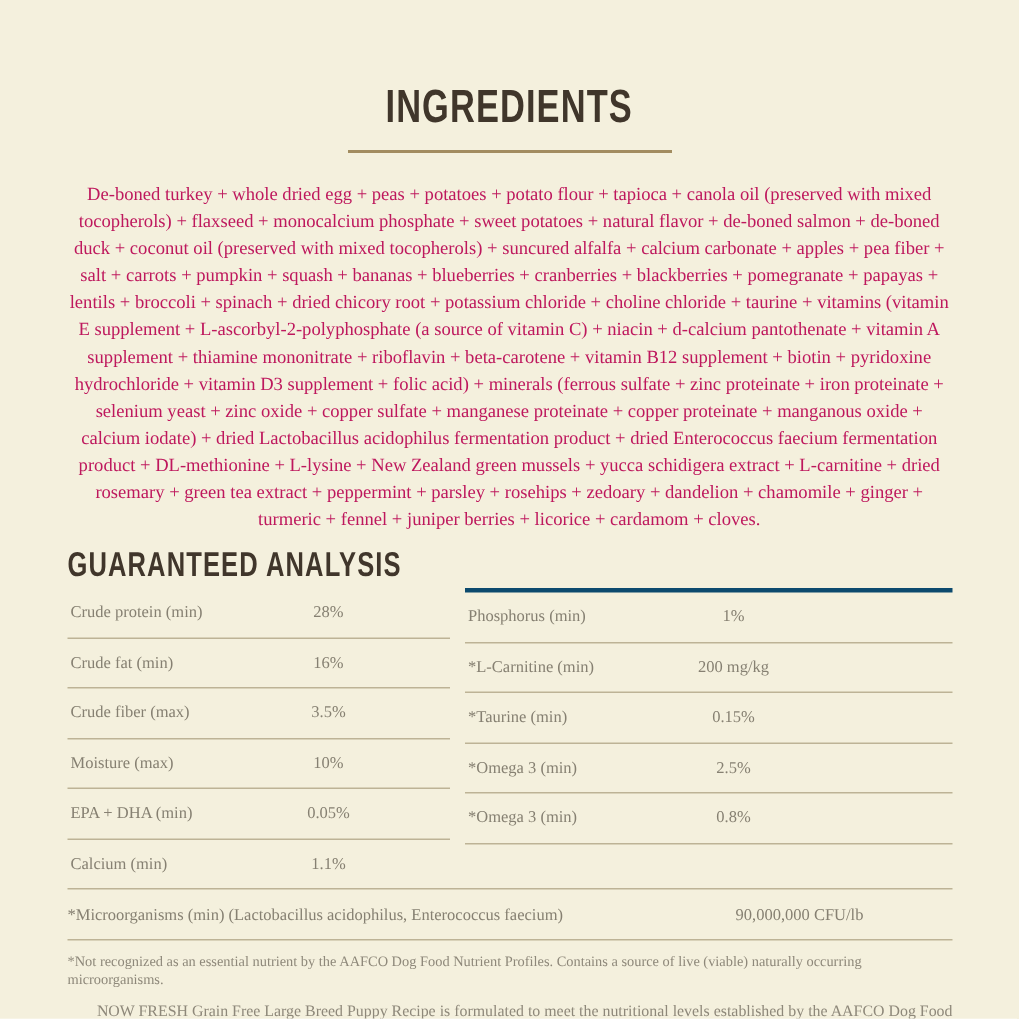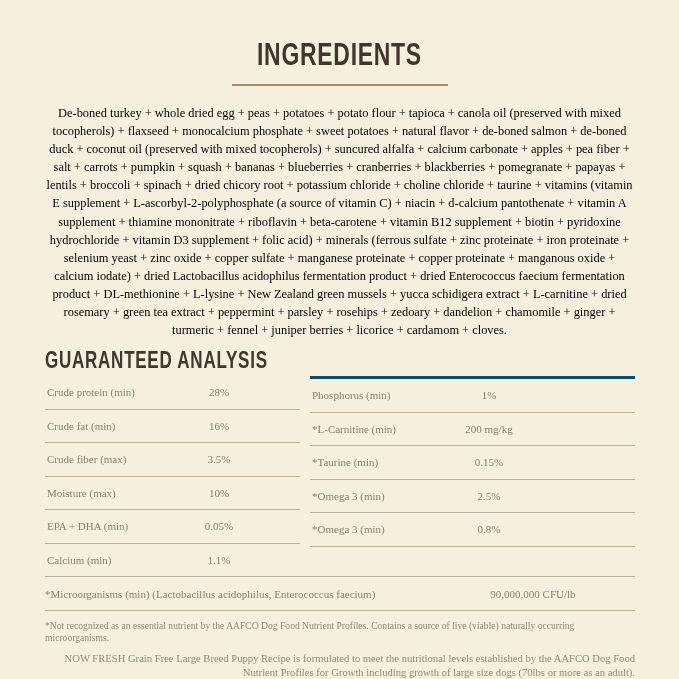--- a/index.html
+++ b/index.html
@@ -5,41 +5,41 @@
   html,body{margin:0;padding:0;}
   .canvas{
     width:679px;height:679px;
     background:#f4f0dd;
     font-family:"Liberation Serif", serif;
     position:relative;
     overflow:hidden;
     box-sizing:border-box;
   }
   
-  .ing-header{padding-top:40px;text-align:center;}
+  .ing-header{padding-top:56px;text-align:center;}
   .display{
     font-family:"Liberation Sans", sans-serif;
     font-weight:700;
     color:#40362b;
     letter-spacing:1px;
     display:inline-block;
     transform:scaleX(0.74);
   }
   .ing-title{font-size:31px;line-height:30px;transform-origin:center;}
   .divider{
     width:216px;height:2px;background:#a28c60;
     margin:14px auto 0 auto;
   }
   
   .ing-text{
     margin:18px 46px 0 46px;
     text-align:center;
     font-size:12.4px;
     line-height:18.1px;
-    color:#000000;
+    color:#be185d;
   }
   
   .ga-title-wrap{margin:9px 0 0 45px;height:26px;}
   .ga-title{font-size:23px;line-height:24px;transform-origin:left center;}
   .ga{
     margin:2px 44px 0 45px;
     color:#868072;
     font-size:11px;
   }
   .ga-grid{

